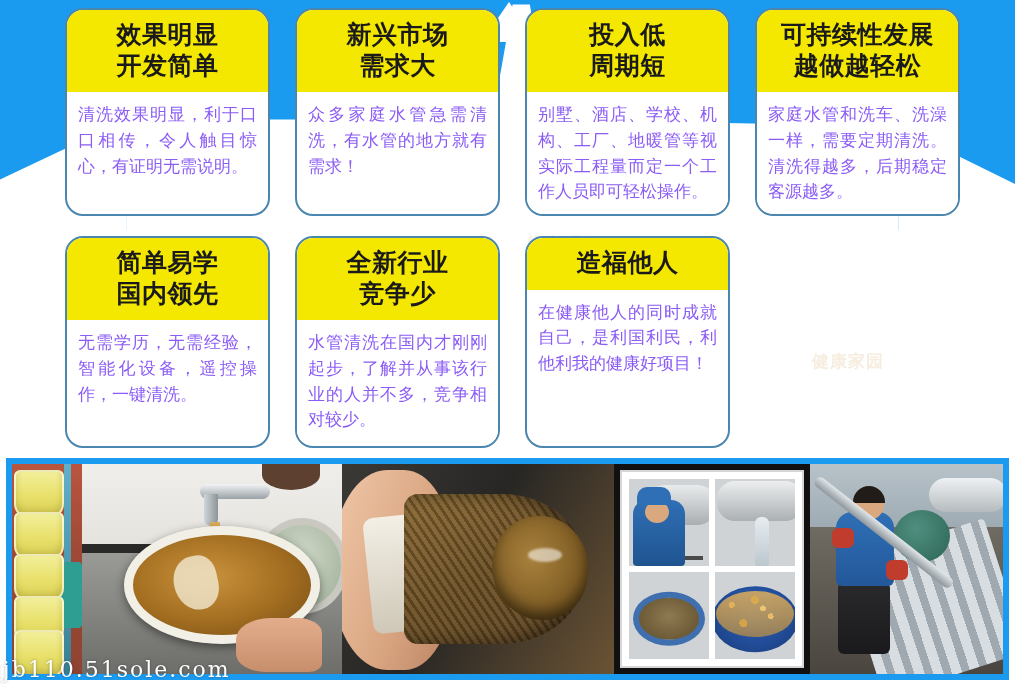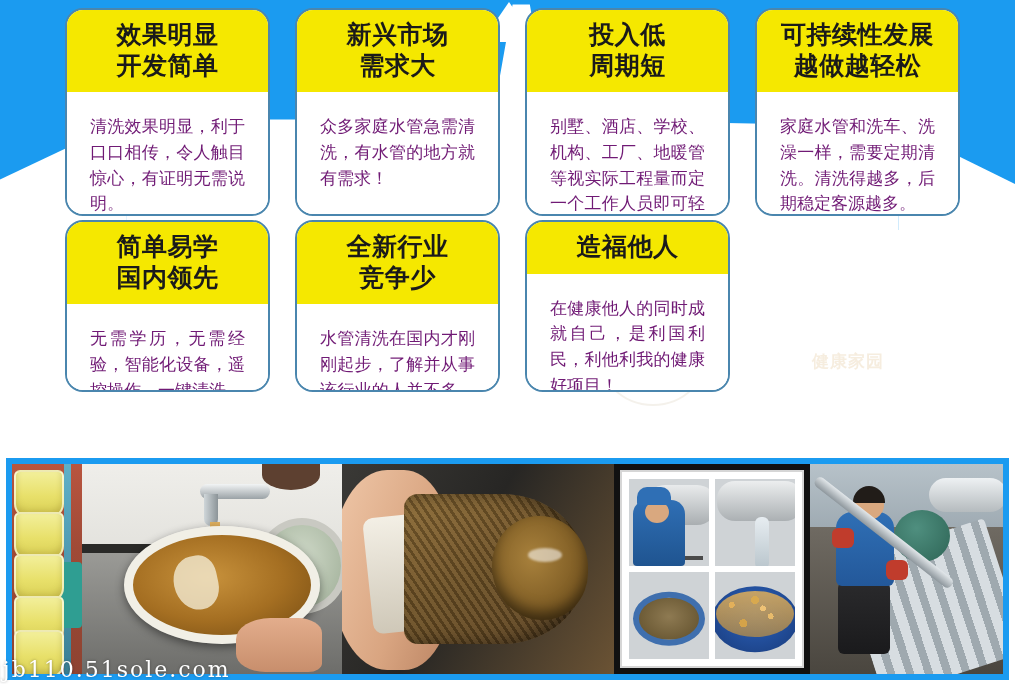--- a/index.html
+++ b/index.html
@@ -106,31 +106,31 @@
     font-size: 25px;
     font-weight: bold;
     line-height: 1.22;
     letter-spacing: 0.5px;
   }
   .card-body {
     padding: 10px 11px 12px 11px;
     background: #ffffff;
   }
   .card-body p {
-    margin: 12px;
-    color: #701a75;
+    margin: 0;
+    color: #8b5cf6;
     font-size: 17px;
     line-height: 1.52;
     text-align: justify;
     text-justify: inter-ideograph;
   }
 
   
   .r1 { top: 8px;  height: 208px; }
-  .r2 { top: 220px; height: 172px; }
+  .r2 { top: 236px; height: 212px; }
   .c1 { left: 65px; }
   .c2 { left: 295px; }
   .c3 { left: 525px; }
   .c4 { left: 755px; }
 
   
   .photo-strip {
     position: absolute;
     left: 6px;
     top: 458px;

